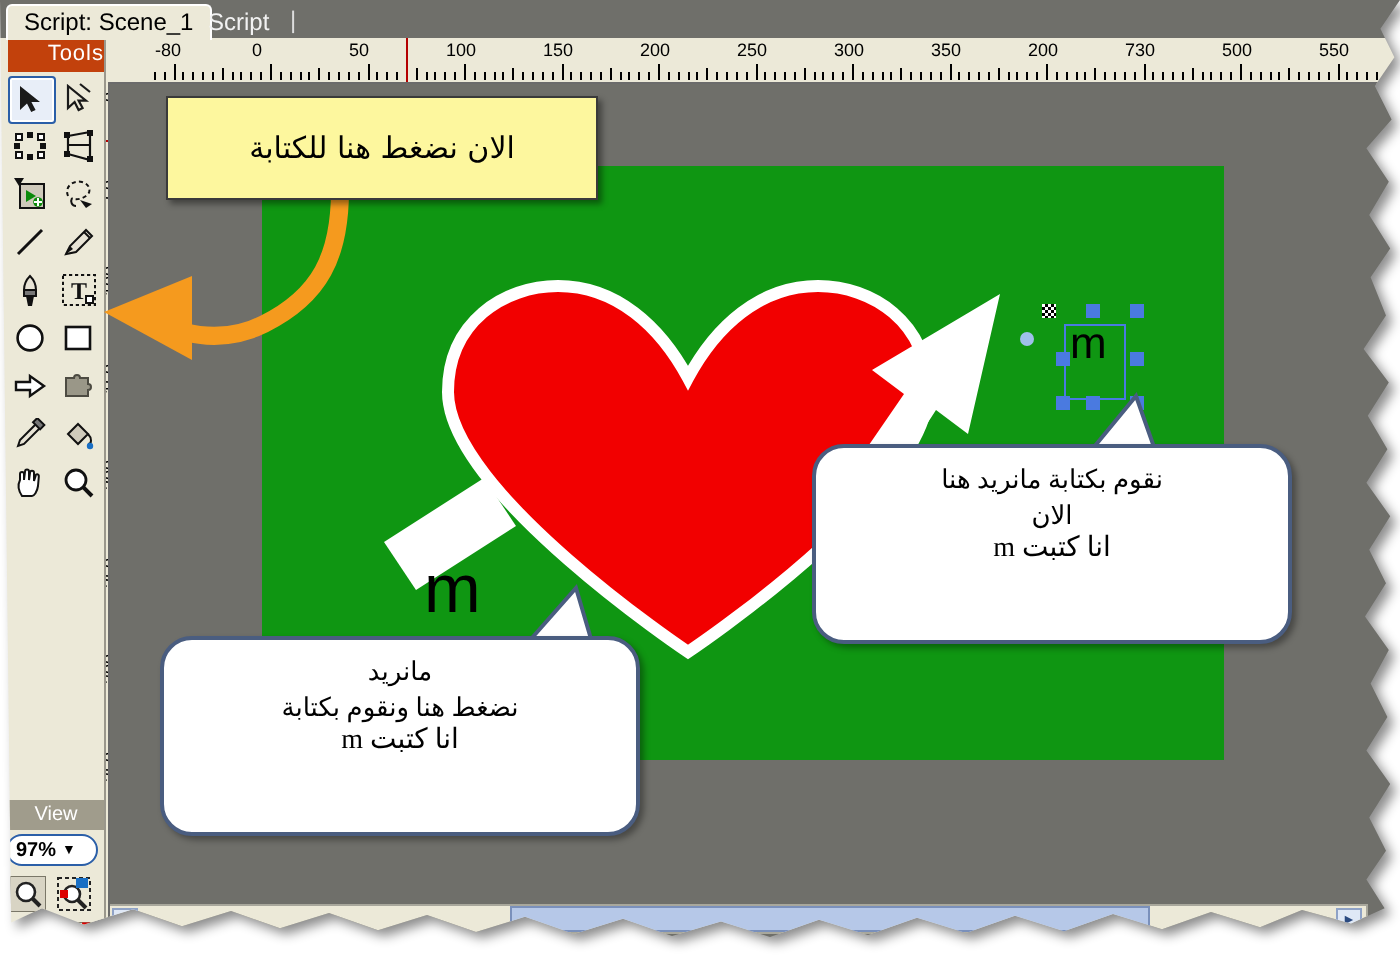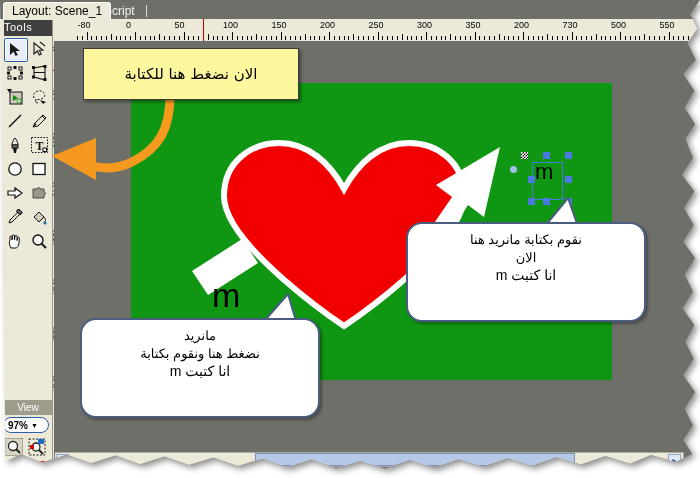--- a/index.html
+++ b/index.html
@@ -47,22 +47,22 @@
   .tab{position:absolute;top:1px;height:18px;line-height:18px;font-size:12px;padding:0 8px;
        font-family:"Liberation Sans",sans-serif;}
   .tab.active{left:3px;background:#ece9d8;color:#000;border:1px solid #fff;border-bottom:none;
        border-radius:3px 3px 0 0;top:2px;height:17px;line-height:17px;}
   .tab.inactive{left:96px;color:#f2f2f2;top:2px;}
   .tabsep{position:absolute;left:145px;top:3px;color:#ddd;font-size:12px;}
 
   
   .toolpanel{position:absolute;left:0;top:19px;width:52px;height:459px;background:#ece9d8;
              border-right:1px solid #9a978c;}
-  .panelhdr{position:absolute;left:4px;top:0px;width:48px;height:17px;background:#404040;
-            color:#fff;font-size:11px;text-align:left;line-height:17px;letter-spacing:.5px;}
+  .panelhdr{position:absolute;left:4px;top:0px;width:48px;height:17px;background:#c2410c;
+            color:#fff;font-size:11px;text-align:right;line-height:17px;letter-spacing:.5px;}
   .tools{position:absolute;left:2px;top:19px;width:50px;}
   .tool{position:absolute;width:22px;height:22px;display:flex;align-items:center;justify-content:center;}
   .tool.sel{border:1px solid #2b5fa8;background:#e8eef8;border-radius:2px;box-shadow:inset 0 0 0 1px #fff;}
   .tool svg{display:block;}
 
   
   .viewhdr{position:absolute;left:4px;top:381px;width:48px;height:15px;background:#a09c8c;
            color:#fff;font-size:10px;text-align:center;line-height:15px;}
   .zoomcombo{position:absolute;left:3px;top:398px;width:46px;height:16px;background:#fff;
              border:1px solid #2b5fa8;border-radius:8px;font-size:10px;display:flex;align-items:center;
@@ -90,21 +90,21 @@
 
   
   .callout{position:absolute;left:83px;top:48px;width:214px;height:50px;background:#fdf79e;
            border:1px solid #3a3a3a;box-shadow:2px 2px 3px rgba(0,0,0,.4);
            display:flex;align-items:center;justify-content:center;}
   .callout span{font-size:15px;color:#000;font-family:"DejaVu Sans",sans-serif;direction:rtl;}
 
   
   .bubble{position:absolute;background:#fff;border:2px solid #4a5d80;border-radius:16px;
           box-shadow:2px 2px 3px rgba(0,0,0,.35);box-sizing:border-box;}
-  .bubble .btxt{direction:rtl;text-align:center;font-family:Liberation Sans, sans-serif;
+  .bubble .btxt{direction:rtl;text-align:center;font-family:Liberation Serif, serif;
                 font-size:13px;color:#000;line-height:1.35;padding:7px 12px 0 12px;}
   .bubble .btxt .big{font-size:14px;text-align:center;}
   .tailsvg{position:absolute;}
 
   .bigM{position:absolute;font-size:34px;color:#000;font-family:"Liberation Sans",sans-serif;}
 
   
   .handle{position:absolute;width:7px;height:7px;background:#4a7ae0;}
   .handleChk{position:absolute;width:7px;height:7px;
              background:
@@ -556,21 +556,21 @@
     <div class="zbtn" style="left:27px;top:441px;">
       <svg width="18" height="18" viewBox="0 0 18 18">
               <rect x="0" y="0" width="18" height="18" fill="#d8d4c4" stroke="#7a7768"></rect>
               <circle cx="9" cy="9" r="4.5" fill="#fff" stroke="#222" stroke-width="1.3"></circle>
               <path d="M1,1 L5,1 M1,1 L1,5 M17,1 L13,1 M17,1 L17,5 M1,17 L5,17 M1,17 L1,13 M17,17 L13,17 M17,17 L17,13" stroke="#d00" stroke-width="1.6" fill="none"></path>
             </svg>
     </div>
   </div>
 
   <div class="tabbar">
-    <div class="tab active">Layout: Scene_1</div>
+    <div class="tab active">Script: Scene_1</div>
     <div class="tab inactive">Script</div>
     <div class="tabsep">|</div>
   </div>
 
   <svg class="tailsvg" style="left:48px;top:92px;" width="130" height="92">
     <path d="M122,3 C122,36 112,56 84,70 C70,77 56,77 44,74" stroke="#f59a1e" stroke-width="9" fill="none" stroke-linecap="round"></path>
     <polygon points="48,46 48,88 4,64" fill="#f59a1e"></polygon>
   </svg>
 
   <div class="callout">

